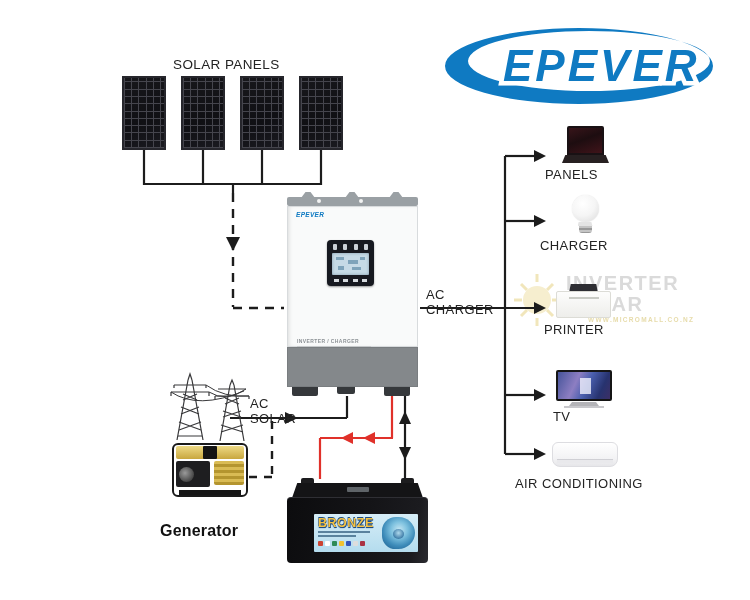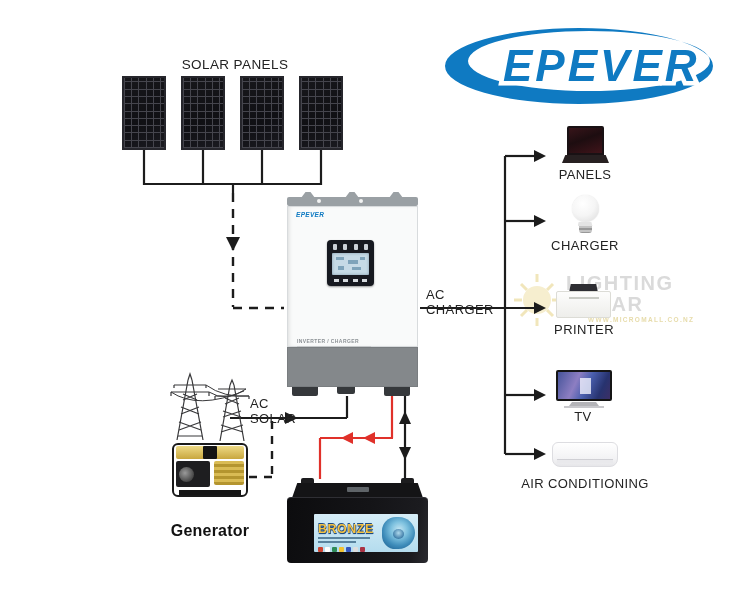--- a/index.html
+++ b/index.html
@@ -6,21 +6,21 @@
   body{width:750px;height:600px;position:relative;overflow:hidden;
        font-family:"Liberation Sans","DejaVu Sans",sans-serif;color:#222;}
   .abs{position:absolute;}
   
   #wires{position:absolute;left:0;top:0;width:750px;height:600px;z-index:2;pointer-events:none;}
   
   #watermark{z-index:1;left:510px;top:264px;width:220px;height:70px;}
   .wm-line{position:absolute;font-weight:bold;color:#dadada;letter-spacing:1.5px;font-size:20px;}
   .wm-url{position:absolute;font-size:6.5px;color:#e7dcab;letter-spacing:1.3px;font-weight:bold;}
   
-  .lbl{position:absolute;z-index:3;font-size:13px;color:#232323;letter-spacing:.4px;text-align:center;}
+  .lbl{position:absolute;z-index:3;font-size:13px;color:#232323;letter-spacing:.4px;text-align:left;}
   .lbl-bold{font-weight:bold;font-size:16px;letter-spacing:.2px;color:#111;}
   
   .panel{position:absolute;z-index:3;width:44px;height:74px;top:76px;
     background:
       repeating-linear-gradient(90deg,#45454d 0 1px,transparent 1px 7.2px),
       repeating-linear-gradient(0deg,#45454d 0 1px,transparent 1px 7.3px),
       linear-gradient(160deg,#17171b,#101014 60%,#1a1a20);
     border:2px solid #26262c;box-sizing:border-box;}
   
   #epever-logo{z-index:3;left:441px;top:20px;}
@@ -101,21 +101,21 @@
   
   #battery-icon{z-index:3;left:287px;top:477px;width:141px;height:87px;}
   .bat-term{position:absolute;top:1px;width:13px;height:7px;background:#1c1c1e;border-radius:2px 2px 0 0;}
   .bat-lid{position:absolute;left:5px;top:6px;width:131px;height:15px;background:#141416;
     clip-path:polygon(4% 0,96% 0,100% 100%,0 100%);}
   .bat-ind{position:absolute;left:60px;top:10px;width:22px;height:5px;background:#5f6468;border-radius:1px;}
   .bat-body{position:absolute;left:0;top:20px;width:141px;height:66px;border-radius:4px;
     background:linear-gradient(100deg,#0c0c0e 0%,#141417 55%,#1b1b1f 88%,#2b2b30 100%);
     border-top:1px solid #2f2f34;box-sizing:border-box;}
   .bat-label{position:absolute;left:27px;top:37px;width:104px;height:38px;border-radius:1px;
-    background:linear-gradient(#d6edf7,#b4dcee);padding:9px 4px;box-sizing:border-box;overflow:hidden;}
+    background:linear-gradient(#d6edf7,#b4dcee);padding:3px 4px;box-sizing:border-box;overflow:hidden;}
   .bat-brand{font-size:12.5px;font-weight:800;color:#f5c243;letter-spacing:.5px;line-height:12px;
     text-shadow:.6px .6px 0 #1c4c85,-.6px -.6px 0 #1c4c85,0 1px 1px #143c6e;}
   .bat-bar{height:2px;background:#46718e;margin-top:2px;opacity:.85;}
   .bat-icons{display:flex;gap:2px;margin-top:4px;}
   .bat-icons span{width:5px;height:5px;display:block;border-radius:1px;}
   .bat-lion{position:absolute;right:3px;top:3px;width:33px;height:32px;border-radius:46% 54% 55% 45%;
     background:radial-gradient(circle at 52% 40%,#c4e6f3 0%,#7cc0de 32%,#3e8cba 62%,#256a9a 86%,#1d5a86 100%);}
   .bat-lion::after{content:"";position:absolute;left:11px;top:12px;width:11px;height:10px;border-radius:50%;
     background:radial-gradient(circle at 50% 40%,#afd9ec 0%,#2e6f9e 80%);}
 </style>
@@ -129,21 +129,21 @@
         <line x1="27" y1="48" x2="27" y2="56"></line>
       <line x1="4" y1="30" x2="12" y2="30"></line>
         <line x1="42" y1="30" x2="50" y2="30"></line>
       <line x1="11" y1="14" x2="17" y2="20"></line>
         <line x1="37" y1="40" x2="43" y2="46"></line>
       <line x1="43" y1="14" x2="37" y2="20"></line>
         <line x1="17" y1="40" x2="11" y2="46"></line>
     </g>
     <circle cx="27" cy="30" r="14" fill="#f6eecf"></circle>
   </svg>
-  <div class="wm-line" style="left:56px;top:8px;">LIGHTING</div>
+  <div class="wm-line" style="left:56px;top:8px;">INVERTER</div>
   <div class="wm-line" style="left:56px;top:29px;">SOLAR</div>
   <div class="wm-url" style="left:78px;top:52px;">WWW.MICROMALL.CO.NZ</div>
 </div>
 
 <svg id="wires" viewBox="0 0 750 600">
 
   <path d="M144 150 V185 M203 150 V185 M262 150 V185 M321 150 V185 M143 184 H322 M233 184 V193" fill="none" stroke="#1c1c1c" stroke-width="2.2"></path>
 
   <path d="M233 193 V307 M233 308 H284" fill="none" stroke="#1c1c1c" stroke-width="2.4" stroke-dasharray="9 7"></path>
   <polygon points="226,237 240,237 233,251" fill="#1c1c1c"></polygon>

